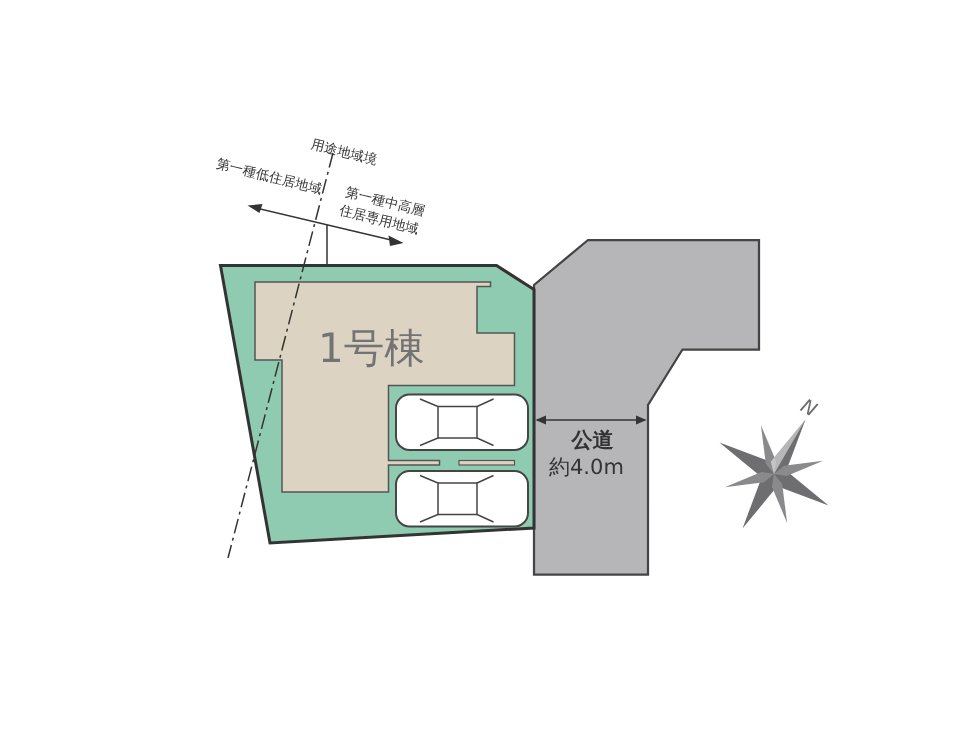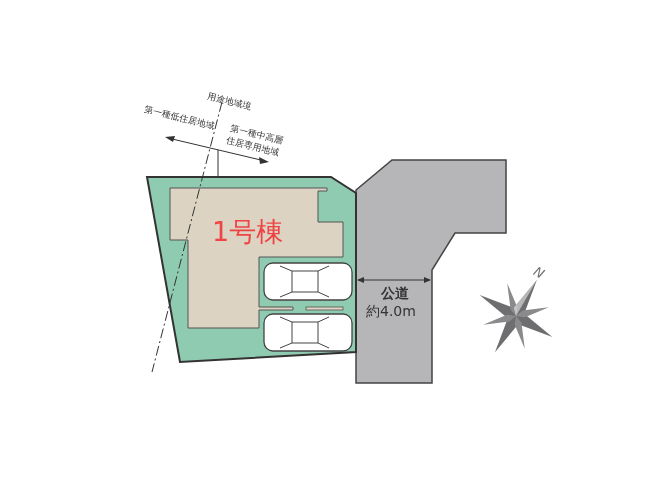--- a/index.html
+++ b/index.html
@@ -50,21 +50,21 @@
     <polygon points="-42,0 -6,-6 0,0 -6,6" fill="#6e6e70"></polygon>
     <polygon points="42,0 6,6 0,0 6,-6" fill="#6e6e70"></polygon>
     <polygon points="-24,-24 -3,-8 0,0 -8,-3" fill="#8a8a8c"></polygon>
     <polygon points="24,-24 8,-3 0,0 3,-8" fill="#8a8a8c"></polygon>
     <polygon points="-24,24 -8,3 0,0 -3,8" fill="#8a8a8c"></polygon>
     <polygon points="24,24 3,8 0,0 8,3" fill="#8a8a8c"></polygon>
     <polygon points="0,-42 0,0 -6,-6" fill="#fff" opacity="0.5"></polygon>
   </g>
 </svg>
 
-<div class="lbl" style="left:212px;top:214px;font-size:27px;color:#ef4444;">1号棟</div>
+<div class="lbl" style="left:212px;top:214px;font-size:27px;color:#737373;">1号棟</div>
 
 <div class="lbl" style="left:209px;top:90px;font-size:9px;transform:rotate(14deg);transform-origin:left top;">用途地域境</div>
 <div class="lbl" style="left:146px;top:103px;font-size:9px;transform:rotate(14deg);transform-origin:left top;">第一種低住居地域</div>
 <div class="lbl" style="left:232px;top:122px;font-size:9px;transform:rotate(14deg);transform-origin:left top;">第一種中高層</div>
 <div class="lbl" style="left:228px;top:134px;font-size:9px;transform:rotate(14deg);transform-origin:left top;">住居専用地域</div>
 
 <div class="lbl" style="left:381px;top:285px;font-size:14px;font-weight:bold;">公道</div>
 <div class="lbl" style="left:366px;top:303px;font-size:14px;">約4.0m</div>
 
 <div class="lbl" style="left:534px;top:265px;font-size:13px;font-style:italic;color:#6e6e70;transform:rotate(30deg);">N</div>

